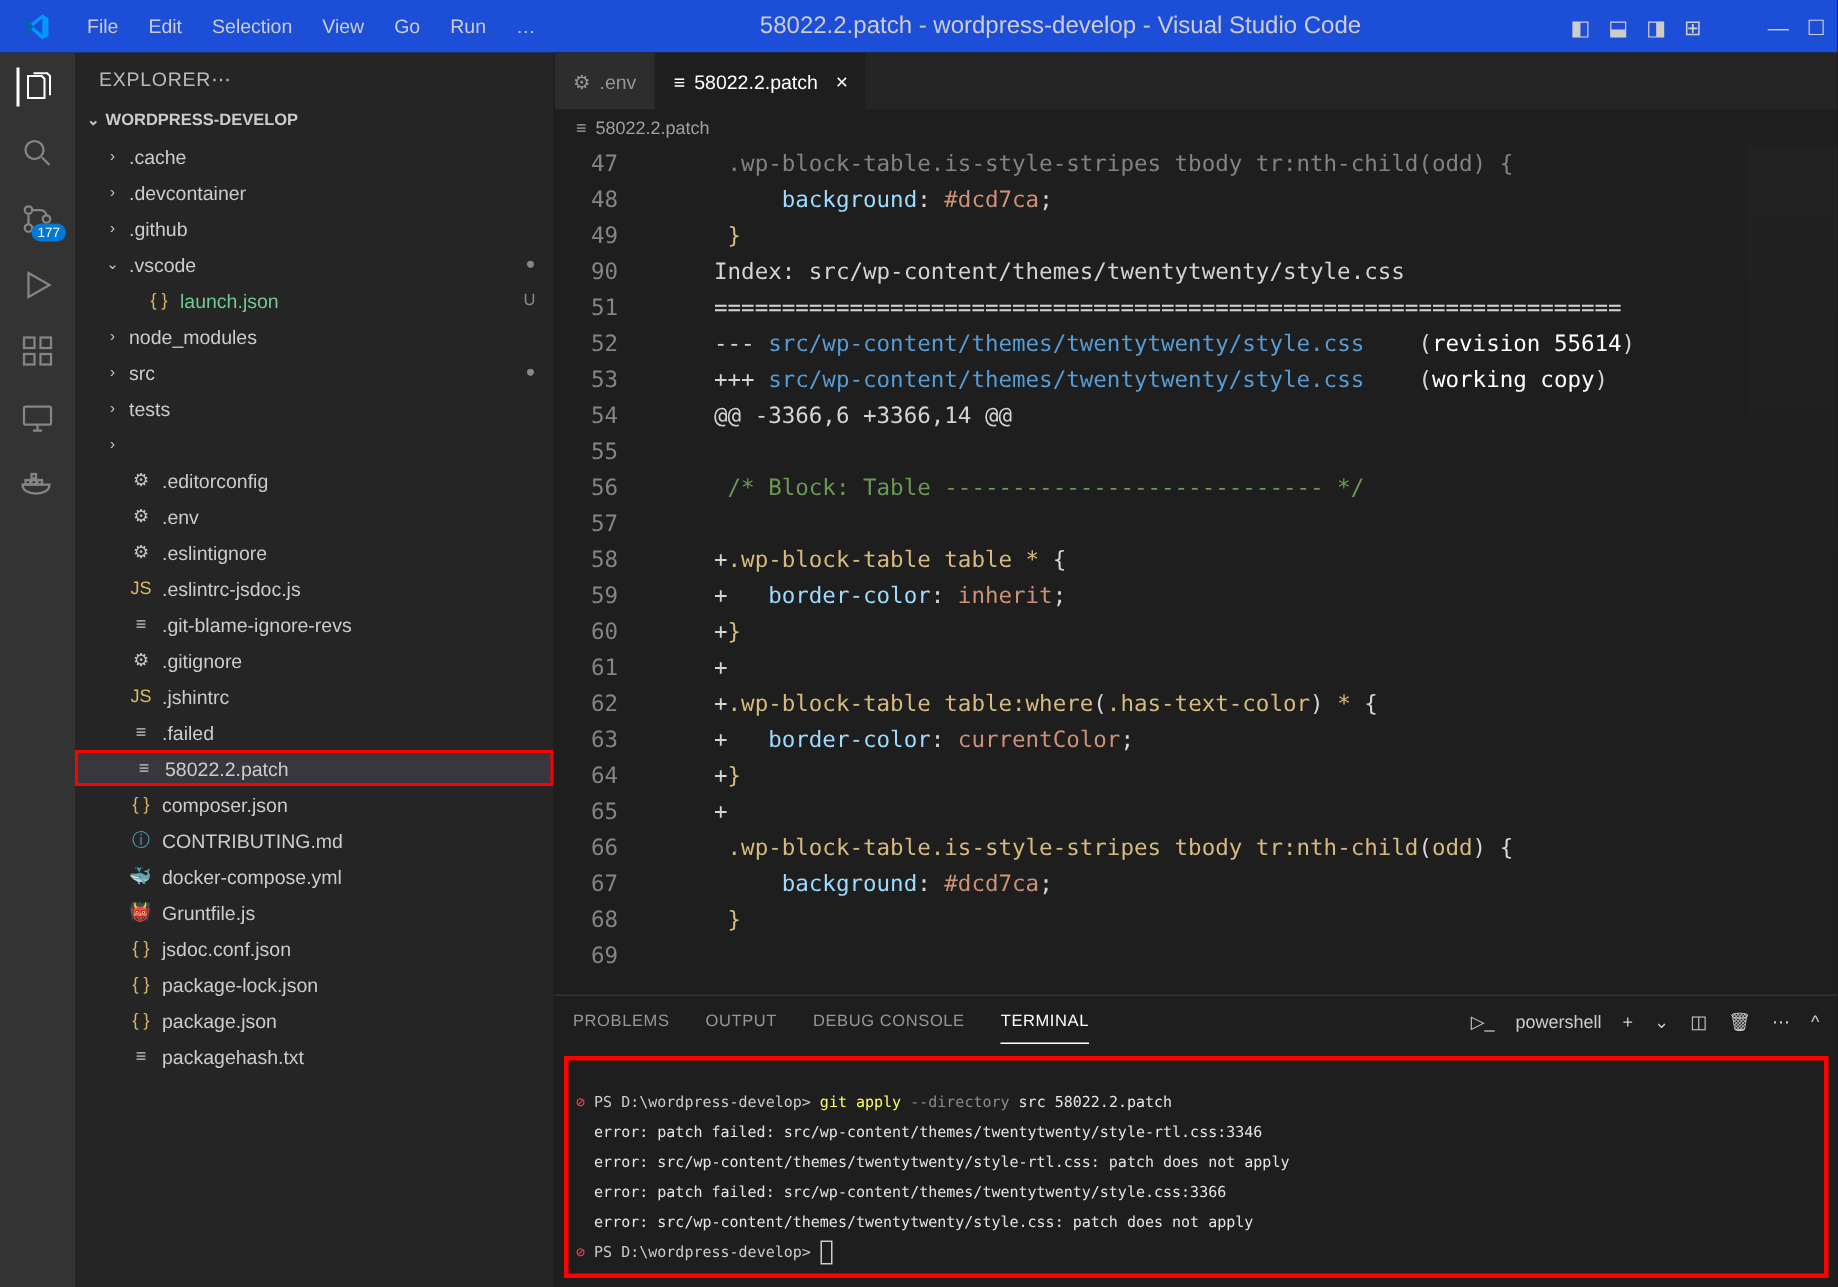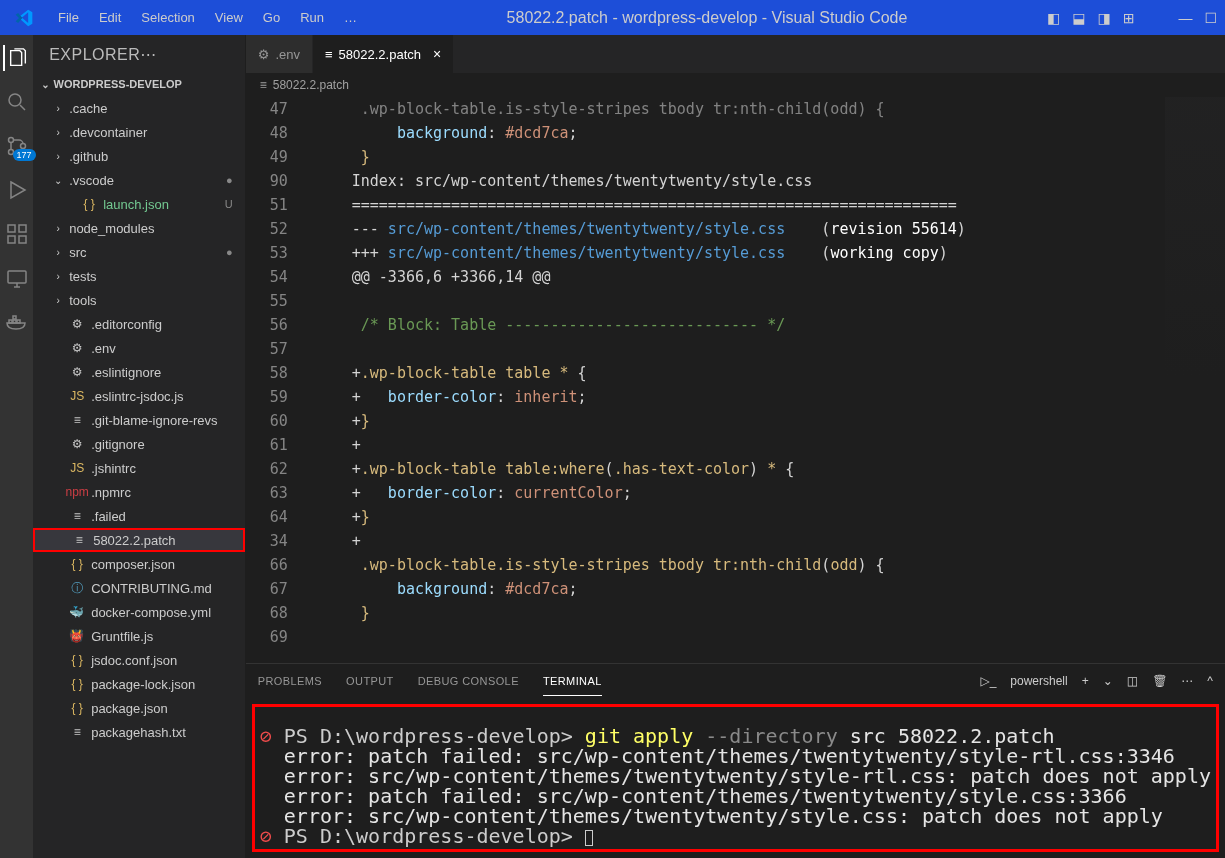--- a/index.html
+++ b/index.html
@@ -44,21 +44,21 @@
 .activity-bar .badge::after { content: attr(data-badge); position: absolute; bottom: -2px; right: -6px; background: #0078d4; color: #fff; font-size: 9px; padding: 1px 4px; border-radius: 8px; }
 .sidebar {
   width: 320px;
   background: #252526;
   display: flex;
   flex-direction: column;
   border-right: 1px solid #1e1e1e;
 }
 .sidebar-header {
   padding: 10px 16px;
-  font-size: 16px;
+  font-size: 13px;
   color: #bbbbbb;
   letter-spacing: 0.5px;
   display: flex;
   align-items: center;
 }
 .sidebar-title {
   padding: 4px 8px;
   font-size: 11px;
   font-weight: bold;
   color: #cccccc;
@@ -123,21 +123,21 @@
   display: flex;
   flex-direction: column;
   position: relative;
 }
 .panel-outline { position: absolute; left: 6px; right: 6px; top: 40px; bottom: 6px; border: 3px solid #ff0000; pointer-events: none; }
 .panel-tabs { height: 34px; display: flex; align-items: center; padding: 0 12px; gap: 24px; border-bottom: 0; }
 .panel-tab { font-size: 11px; color: #969696; letter-spacing: 0.4px; cursor: pointer; padding: 8px 0; }
 .panel-tab.active { color: #ffffff; border-bottom: 1px solid #fff; }
 .panel-right { margin-left: auto; display: flex; gap: 14px; align-items: center; color: #cccccc; font-size: 12px; }
 .panel-right span { cursor: pointer; }
-.terminal { flex: 1; padding: 8px 14px; font-family: "Consolas", monospace; font-size: 20px; line-height: 20px; white-space: pre; color: #cccccc; overflow: hidden; }
+.terminal { flex: 1; padding: 8px 14px; font-family: "Consolas", monospace; font-size: 10px; line-height: 20px; white-space: pre; color: #cccccc; overflow: hidden; }
 .term-err-icon { color: #f14c4c; }
 .term-prompt { color: #cccccc; }
 .term-cmd { color: #ffff66; }
 .term-arg { color: #8a8a8a; }
 .term-white { color: #e5e5e5; }
 .term-cursor { display:inline-block; width: 8px; height: 16px; border: 1px solid #cccccc; vertical-align: middle; }
 svg { display: block; }
 .ic-yellow { color: #dcb862; }
 .ic-grey { color: #c5c5c5; }
 .ic-orange { color: #e37933; }
@@ -269,21 +269,20 @@
           <span class="chev">›</span>
           <span class="label">src</span>
           <span class="badge">●</span>
         </div>
         <div class="tree-item">
           <span class="chev">›</span>
           <span class="label">tests</span>
         </div>
         <div class="tree-item">
           <span class="chev">›</span>
-          <span class="label">tools</span>
         </div>
         <div class="tree-item">
           <span class="chev"></span>
           <span class="ficon ic-grey">⚙</span>
           <span class="label">.editorconfig</span>
         </div>
         <div class="tree-item">
           <span class="chev"></span>
           <span class="ficon ic-grey">⚙</span>
           <span class="label">.env</span>
@@ -305,25 +304,20 @@
         </div>
         <div class="tree-item">
           <span class="chev"></span>
           <span class="ficon ic-grey">⚙</span>
           <span class="label">.gitignore</span>
         </div>
         <div class="tree-item">
           <span class="chev"></span>
           <span class="ficon ic-yellow">JS</span>
           <span class="label">.jshintrc</span>
-        </div>
-        <div class="tree-item">
-          <span class="chev"></span>
-          <span class="ficon ic-red">npm</span>
-          <span class="label">.npmrc</span>
         </div>
         <div class="tree-item">
           <span class="chev"></span>
           <span class="ficon ic-grey">≡</span>
           <span class="label">.failed</span>
         </div>
         <div class="tree-item selected highlighted">
           <span class="chev"></span>
           <span class="ficon ic-grey">≡</span>
           <span class="label">58022.2.patch</span>
@@ -393,21 +387,21 @@
           <div class="ln">55</div>
           <div class="ln">56</div>
           <div class="ln">57</div>
           <div class="ln">58</div>
           <div class="ln">59</div>
           <div class="ln">60</div>
           <div class="ln">61</div>
           <div class="ln">62</div>
           <div class="ln">63</div>
           <div class="ln">64</div>
-          <div class="ln">34</div>
+          <div class="ln">65</div>
           <div class="ln">66</div>
           <div class="ln">67</div>
           <div class="ln">68</div>
           <div class="ln">69</div>
         </div>
       <div class="code" id="code"><div class="line faded"> .wp-block-table.is-style-stripes tbody tr:nth-child(odd) {</div><div class="line">     <span class="tk-prop">background</span><span class="tk-punc">:</span> <span class="tk-val">#dcd7ca</span><span class="tk-punc">;</span></div><div class="line"> <span class="tk-sel">}</span></div><div class="line"><span class="tk-white">Index: src/wp-content/themes/twentytwenty/style.css</span></div><div class="line"><span class="tk-white">===================================================================</span></div><div class="line"><span class="tk-white">---</span> <span class="tk-path">src/wp-content/themes/twentytwenty/style.css</span>    <span class="tk-punc">(</span><span class="tk-rev">revision 55614</span><span class="tk-punc">)</span></div><div class="line"><span class="tk-white">+++</span> <span class="tk-path">src/wp-content/themes/twentytwenty/style.css</span>    <span class="tk-punc">(</span><span class="tk-rev">working copy</span><span class="tk-punc">)</span></div><div class="line"><span class="tk-white">@@ -3366,6 +3366,14 @@</span></div><div class="line"></div><div class="line"> <span class="tk-comment">/* Block: Table ---------------------------- */</span></div><div class="line"></div><div class="line"><span class="tk-white">+</span><span class="tk-sel">.wp-block-table</span> <span class="tk-sel">table</span> <span class="tk-sel">*</span> <span class="tk-punc">{</span></div><div class="line"><span class="tk-white">+</span>   <span class="tk-prop">border-color</span><span class="tk-punc">:</span> <span class="tk-val">inherit</span><span class="tk-punc">;</span></div><div class="line"><span class="tk-white">+</span><span class="tk-sel">}</span></div><div class="line"><span class="tk-white">+</span></div><div class="line"><span class="tk-white">+</span><span class="tk-sel">.wp-block-table</span> <span class="tk-sel">table:where</span><span class="tk-punc">(</span><span class="tk-sel">.has-text-color</span><span class="tk-punc">)</span> <span class="tk-sel">*</span> <span class="tk-punc">{</span></div><div class="line"><span class="tk-white">+</span>   <span class="tk-prop">border-color</span><span class="tk-punc">:</span> <span class="tk-val">currentColor</span><span class="tk-punc">;</span></div><div class="line"><span class="tk-white">+</span><span class="tk-sel">}</span></div><div class="line"><span class="tk-white">+</span></div><div class="line"> <span class="tk-sel">.wp-block-table.is-style-stripes</span> <span class="tk-sel">tbody</span> <span class="tk-sel">tr:nth-child</span><span class="tk-punc">(</span><span class="tk-sel">odd</span><span class="tk-punc">)</span> <span class="tk-punc">{</span></div><div class="line">     <span class="tk-prop">background</span><span class="tk-punc">:</span> <span class="tk-val">#dcd7ca</span><span class="tk-punc">;</span></div><div class="line"> <span class="tk-sel">}</span></div><div class="line"></div></div>
     </div>
     <div class="minimap"></div>
 
     <div class="panel">

